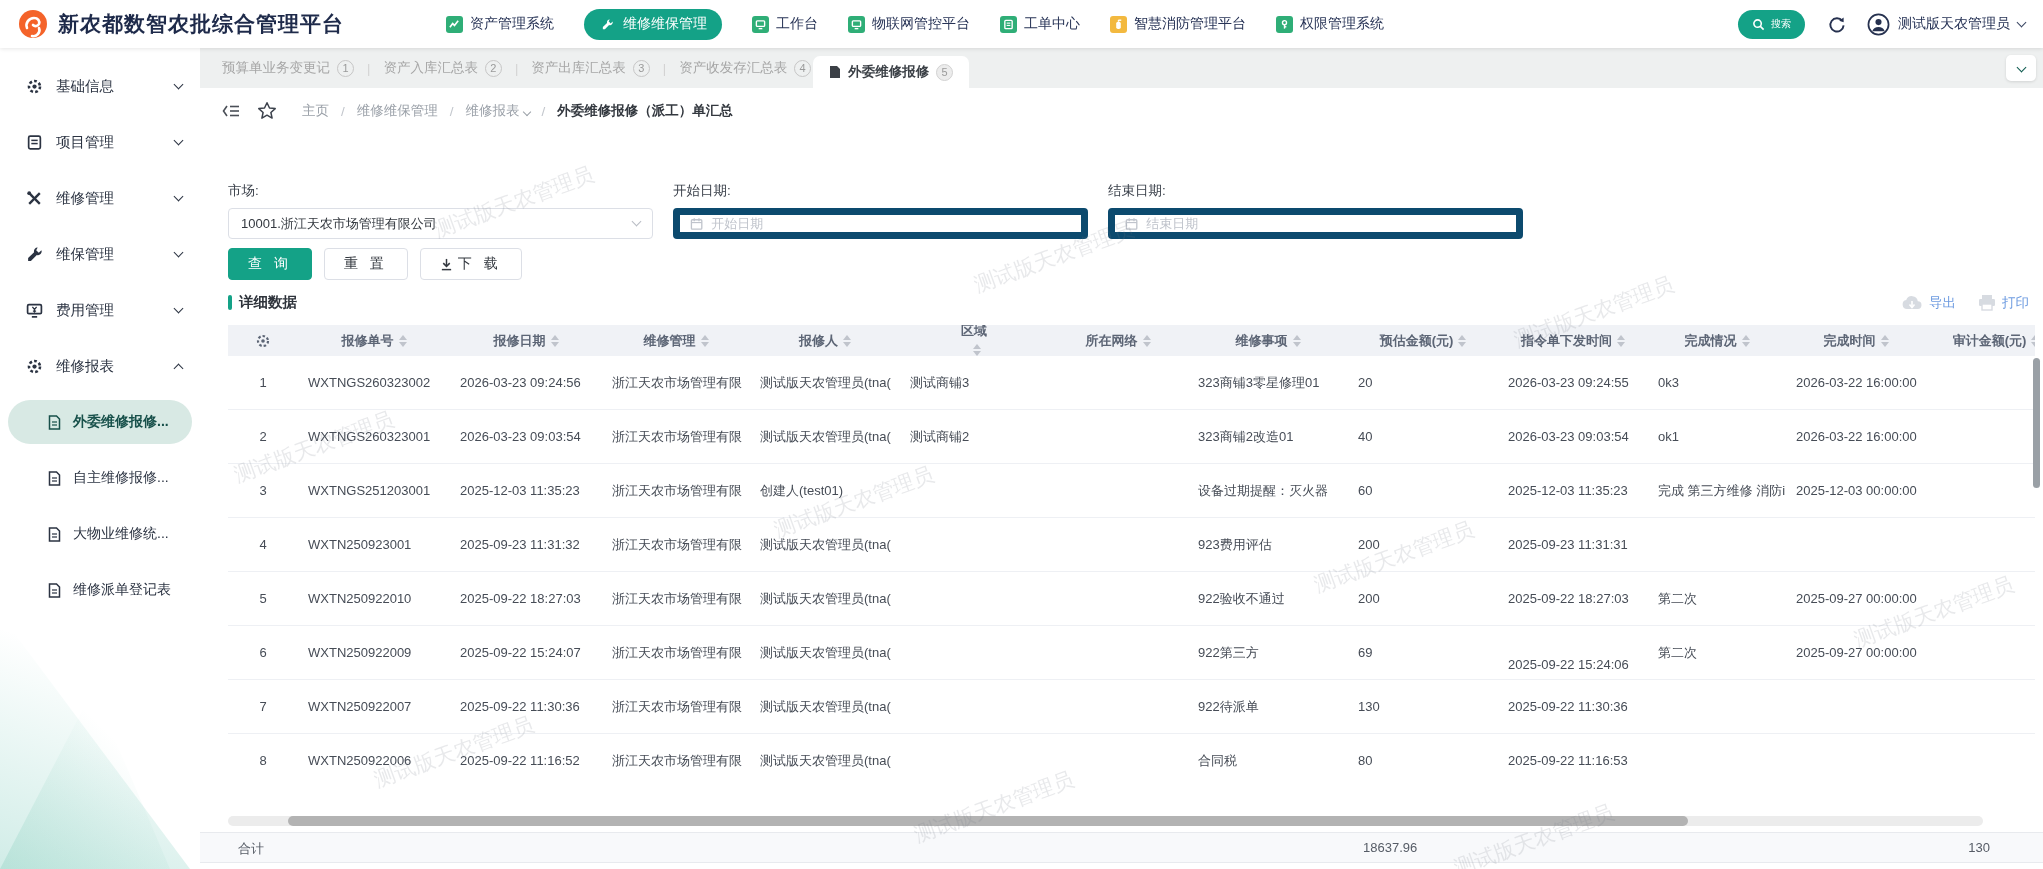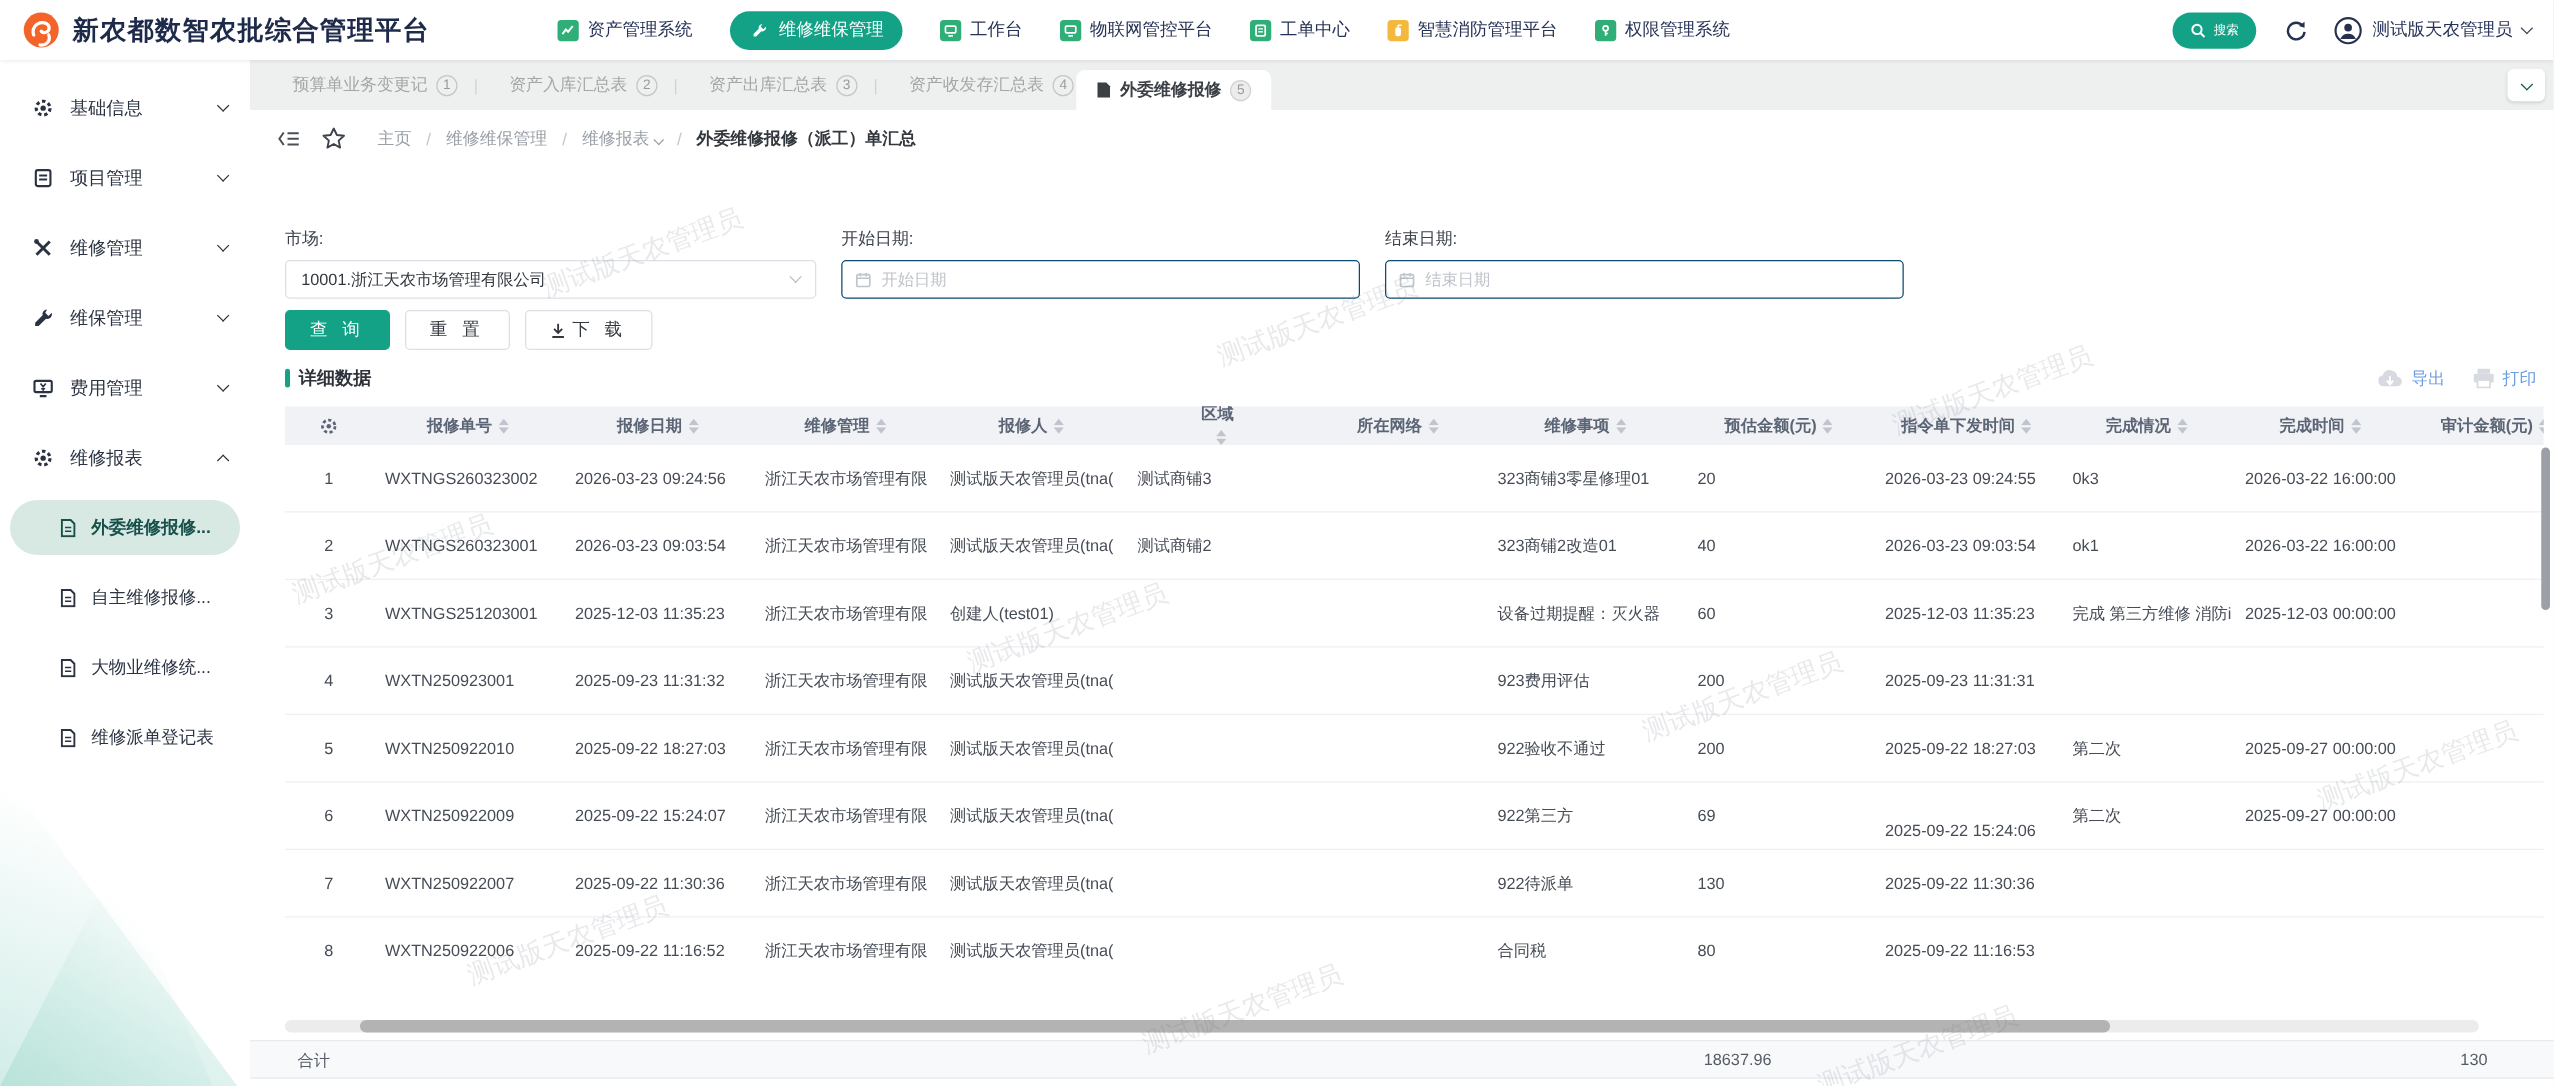--- a/index.html
+++ b/index.html
@@ -41,21 +41,21 @@
     background:linear-gradient(20deg, rgba(23,163,137,.20), rgba(23,163,137,0) 65%);
     clip-path:polygon(0 100%, 0 15%, 95% 100%); }
   .side-deco2 { position:absolute; bottom:0; left:0; width:170px; height:180px; pointer-events:none;
     background:linear-gradient(45deg, rgba(120,200,180,.28), rgba(120,200,180,0) 70%);
     clip-path:polygon(0 100%, 55% 0, 100% 100%); }
 
   
   .content { position:absolute; top:48px; left:200px; right:0; bottom:0; background:#fff; }
   .tabstrip { position:absolute; top:0; left:0; right:0; height:40px; background:#eef0f0;
     display:flex; align-items:center; padding-left:22px; }
-  .tab { display:flex; align-items:center; gap:7px; font-size:13.5px; color:#a6a6a6; cursor:pointer; white-space:nowrap;margin-left:12px; }
+  .tab { display:flex; align-items:center; gap:7px; font-size:13.5px; color:#a6a6a6; cursor:pointer; white-space:nowrap; }
   .tab-badge { width:17px; height:17px; border-radius:50%; border:1px solid #c6c6c6; color:#9a9a9a;
     font-size:11px; display:flex; align-items:center; justify-content:center; flex:none; }
   .tab-div { color:#d2d2d2; margin:0 13px; font-size:13px; }
   .tab.active { background:#fff; height:32px; align-self:flex-end; border-radius:7px 7px 0 0; padding:0 16px;
     color:#3b4046; font-weight:bold; margin-left:2px; }
   .tab.active .tab-badge { background:#ececec; border-color:#d2d2d2; font-weight:normal; }
   .tab-more { position:absolute; right:7px; top:7px; width:30px; height:26px; background:#fff; border-radius:5px;
     display:flex; align-items:center; justify-content:center; cursor:pointer; box-shadow:0 1px 3px rgba(0,0,0,.12); }
   .tab-more .chev { border-color:#0d5a4e; margin-top:-2px; }
 
@@ -65,21 +65,21 @@
   .crumb-sep { color:#c2c6cc; }
   .crumb-last { color:#33383f; font-weight:bold; }
   .crumb-caret { display:inline-block; width:6px; height:6px; border-right:1.4px solid #9aa0a8; border-bottom:1.4px solid #9aa0a8; transform:rotate(45deg); margin:-2px 0 0 4px; }
 
   .filters { position:absolute; top:94px; left:28px; display:flex; gap:20px; }
   .f-group { display:flex; flex-direction:column; }
   .f-label { font-size:13.5px; color:#3c424c; margin-bottom:8px; }
   .f-select { width:425px; height:31px; border:1px solid #dcdfe6; border-radius:4px; background:#fff;
     display:flex; align-items:center; padding:0 12px; font-size:13px; color:#33383f; cursor:pointer; }
   .f-select .sel-caret { margin-left:auto; width:7px; height:7px; border-right:1.5px solid #b8bcc4; border-bottom:1.5px solid #b8bcc4; transform:rotate(45deg); margin-top:-4px; }
-  .f-date { width:415px; height:31px; border:1px solid #0c4a6e; border-radius:4px; background:#fff;
+  .f-date { width:415px; height:31px; border:7px solid #0c4a6e; border-radius:4px; background:#fff;
     display:flex; align-items:center; padding:0 10px; gap:8px; }
   .f-date input { border:none; outline:none; font-size:13px; color:#33383f; width:100%; font-family:inherit; }
   .f-date input::placeholder { color:#bfc3cb; }
 
   .btn-row { position:absolute; top:160px; left:28px; display:flex; gap:12px; }
   .btn { height:32px; padding:0 19px; border-radius:4px; font-size:14px; letter-spacing:4px; cursor:pointer;
     display:flex; align-items:center; gap:5px; border:1px solid #dcdfe6; background:#fff; color:#33383f; font-family:inherit; }
   .btn.primary { background:#14a287; border-color:#14a287; color:#fff; }
 
   .section-head { position:absolute; top:205px; left:28px; right:14px; display:flex; align-items:center; }

